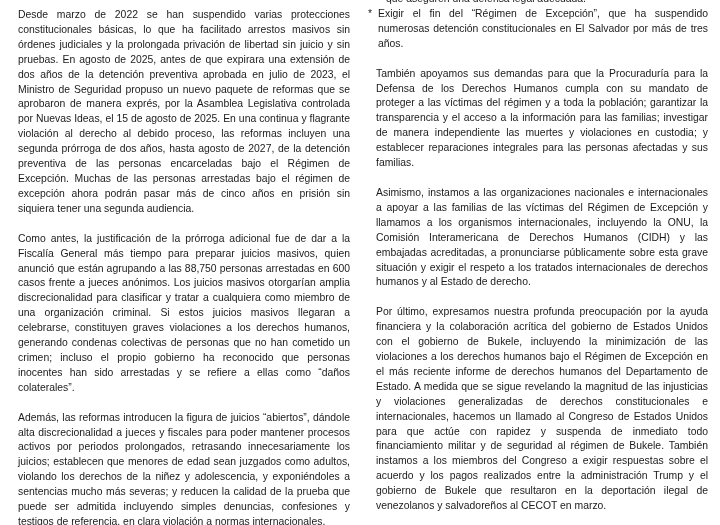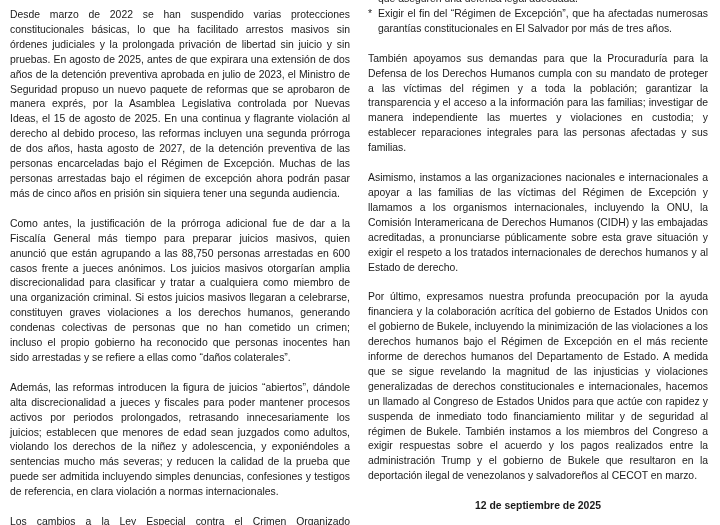--- a/index.html
+++ b/index.html
@@ -6,21 +6,21 @@
     body {
       width: 720px; height: 525px; overflow: hidden; position: relative;
       font-family: "Liberation Sans", sans-serif; color: #1a1a1a;
     }
     .col {
       position: absolute; top: 0; width: 340px;
       font-size: 10.4px; line-height: 14.9px;
     }
     .col.left { left: 10px; top: 8px; }
     .col.right { left: 368px; top: -8px; }
-    p { margin: 0 0 15px 0; text-align: justify; }
+    p { margin: 0 0 15px 8px; text-align: justify; }
     .tight { margin-bottom: 0; }
     .bullet { display: flex; text-align: justify; }
     .bullet .mark { width: 10px; flex: none; }
     .bullet .btext { flex: 1; }
     .cont { padding-left: 10px; }
     .date { text-align: center; font-weight: bold; margin: 0 0 15px 0; }
   </style>
 </head>
 <body>
 
@@ -28,20 +28,20 @@
   <p>Desde marzo de 2022 se han suspendido varias protecciones constitucionales básicas, lo que ha facilitado arrestos masivos sin órdenes judiciales y la prolongada privación de libertad sin juicio y sin pruebas. En agosto de 2025, antes de que expirara una extensión de dos años de la detención preventiva aprobada en julio de 2023, el Ministro de Seguridad propuso un nuevo paquete de reformas que se aprobaron de manera exprés, por la Asamblea Legislativa controlada por Nuevas Ideas, el 15 de agosto de 2025. En una continua y flagrante violación al derecho al debido proceso, las reformas incluyen una segunda prórroga de dos años, hasta agosto de 2027, de la detención preventiva de las personas encarceladas bajo el Régimen de Excepción. Muchas de las personas arrestadas bajo el régimen de excepción ahora podrán pasar más de cinco años en prisión sin siquiera tener una segunda audiencia.</p>
   <p>Como antes, la justificación de la prórroga adicional fue de dar a la Fiscalía General más tiempo para preparar juicios masivos, quien anunció que están agrupando a las 88,750 personas arrestadas en 600 casos frente a jueces anónimos. Los juicios masivos otorgarían amplia discrecionalidad para clasificar y tratar a cualquiera como miembro de una organización criminal. Si estos juicios masivos llegaran a celebrarse, constituyen graves violaciones a los derechos humanos, generando condenas colectivas de personas que no han cometido un crimen; incluso el propio gobierno ha reconocido que personas inocentes han sido arrestadas y se refiere a ellas como “daños colaterales”.</p>
   <p>Además, las reformas introducen la figura de juicios “abiertos”, dándole alta discrecionalidad a jueces y fiscales para poder mantener procesos activos por periodos prolongados, retrasando innecesariamente los juicios; establecen que menores de edad sean juzgados como adultos, violando los derechos de la niñez y adolescencia, y exponiéndoles a sentencias mucho más severas; y reducen la calidad de la prueba que puede ser admitida incluyendo simples denuncias, confesiones y testigos de referencia, en clara violación a normas internacionales.</p>
   <p>Los cambios a la Ley Especial contra el Crimen Organizado institucionalizan un modelo de justicia basado en el castigo colectivo, condenas anticipadas y criminalización por asociación. Estas medidas violan tratados internacionales de derechos humanos de los que El Salvador es firmante, así como principios constitucionales y penales, incluyendo el derecho al debido proceso y la presunción de inocencia, patrones que se han intensificado desde la implementación del Régimen de Excepción con consecuencias mortales: al menos 435 personas han muerto bajo custodia del Estado. Organizaciones salvadoreñas de derechos humanos investigaron estas muertes y verificaron que el 94% de las víctimas no tenía ninguna vinculación con pandillas.</p>
 </div>
 
 <div class="col right">
   <p class="tight cont">que aseguren una defensa legal adecuada.</p>
   <div class="bullet" style="margin-bottom:15px;">
     <span class="mark">*</span>
-    <span class="btext">Exigir el fin del “Régimen de Excepción”, que ha afectadas numerosas garantías constitucionales en El Salvador por más de tres años.</span>
+    <span class="btext">Exigir el fin del “Régimen de Excepción”, que ha suspendido numerosas detención constitucionales en El Salvador por más de tres años.</span>
   </div>
   <p>También apoyamos sus demandas para que la Procuraduría para la Defensa de los Derechos Humanos cumpla con su mandato de proteger a las víctimas del régimen y a toda la población; garantizar la transparencia y el acceso a la información para las familias; investigar de manera independiente las muertes y violaciones en custodia; y establecer reparaciones integrales para las personas afectadas y sus familias.</p>
   <p>Asimismo, instamos a las organizaciones nacionales e internacionales a apoyar a las familias de las víctimas del Régimen de Excepción y llamamos a los organismos internacionales, incluyendo la ONU, la Comisión Interamericana de Derechos Humanos (CIDH) y las embajadas acreditadas, a pronunciarse públicamente sobre esta grave situación y exigir el respeto a los tratados internacionales de derechos humanos y al Estado de derecho.</p>
   <p>Por último, expresamos nuestra profunda preocupación por la ayuda financiera y la colaboración acrítica del gobierno de Estados Unidos con el gobierno de Bukele, incluyendo la minimización de las violaciones a los derechos humanos bajo el Régimen de Excepción en el más reciente informe de derechos humanos del Departamento de Estado. A medida que se sigue revelando la magnitud de las injusticias y violaciones generalizadas de derechos constitucionales e internacionales, hacemos un llamado al Congreso de Estados Unidos para que actúe con rapidez y suspenda de inmediato todo financiamiento militar y de seguridad al régimen de Bukele. También instamos a los miembros del Congreso a exigir respuestas sobre el acuerdo y los pagos realizados entre la administración Trump y el gobierno de Bukele que resultaron en la deportación ilegal de venezolanos y salvadoreños al CECOT en marzo.</p>
   <div class="date">12 de septiembre de 2025</div>
 
 </div>
 
 </body></html>

